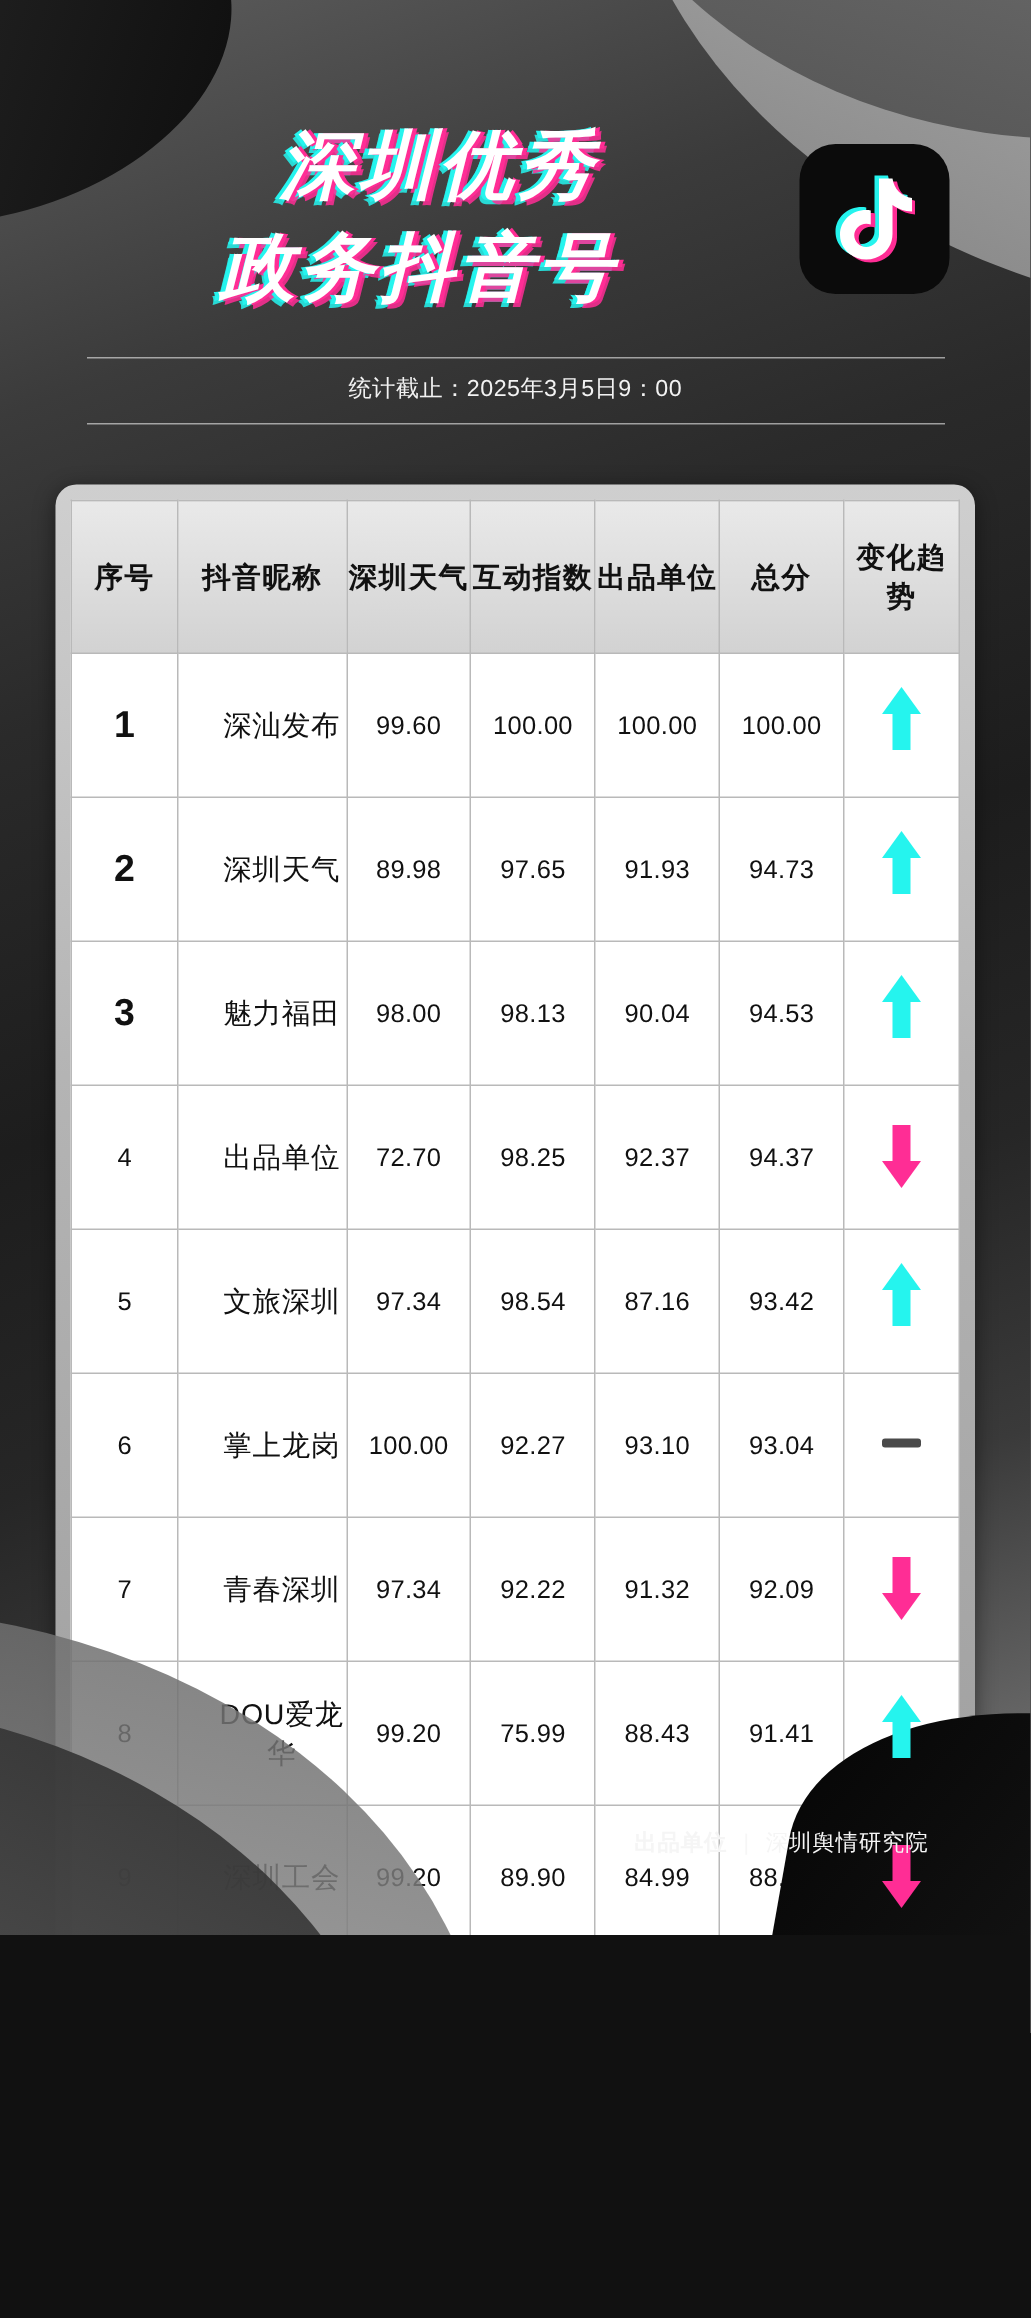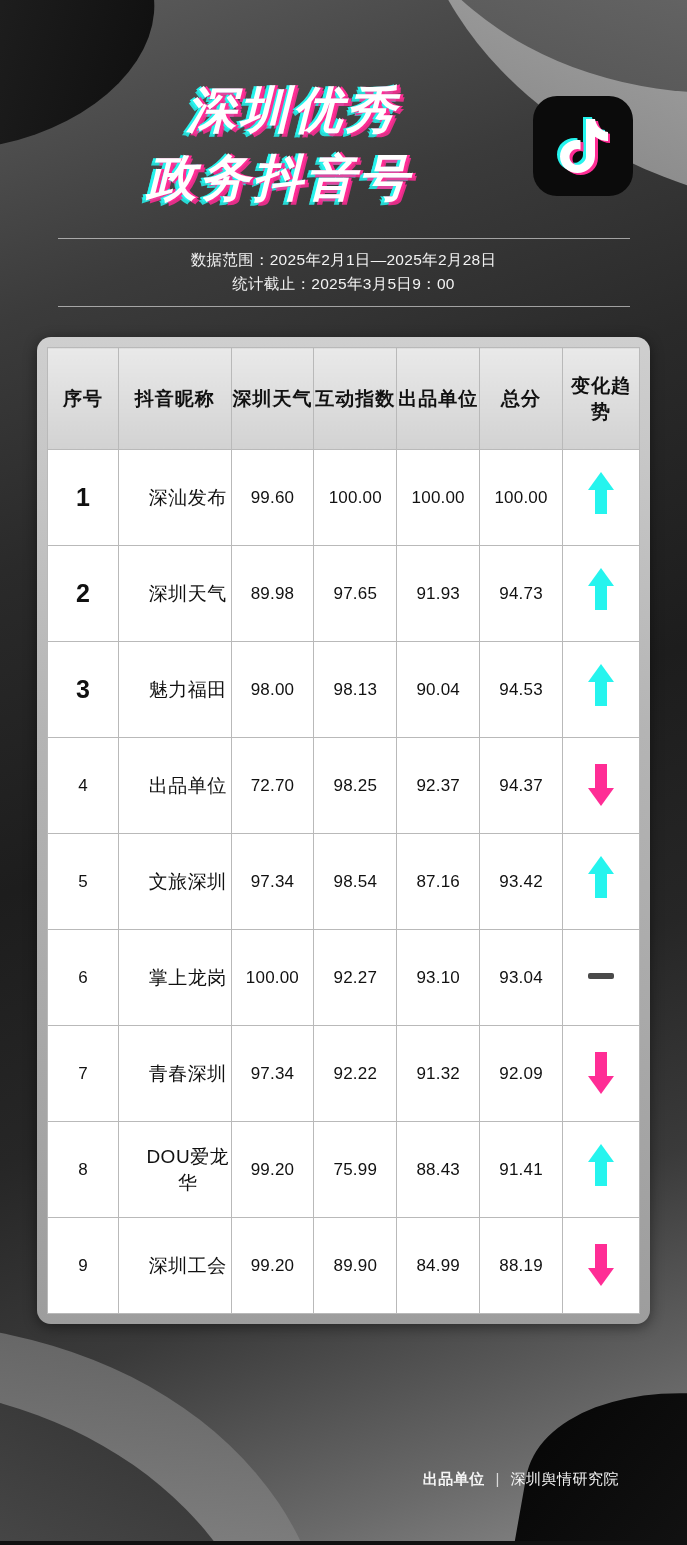--- a/index.html
+++ b/index.html
@@ -4,21 +4,21 @@
 <style>
   * { box-sizing: border-box; margin: 0; padding: 0; }
   html, body {
     width: 687px; height: 1545px;
     font-family: "Liberation Sans", sans-serif;
     background: #111;
     overflow: hidden;
   }
   .poster {
     position: relative;
-    width: 687px; height: 1541px;
+    width: 687px; height: 1290px;
     background:
       linear-gradient(160deg, #5d5d5d 0%, #3b3b3b 18%, #2a2a2a 32%, #1d1d1d 50%,
                       #262626 65%, #3a3a3a 78%, #6a6a6a 92%, #8a8a8a 100%);
     overflow: hidden;
   }
   
   .ribbon { position: absolute; pointer-events: none; }
   .ribbon-tr1 {
     top: -150px; right: -120px;
     width: 420px; height: 330px;
@@ -123,21 +123,21 @@
     padding: 9px 0 10px;
     text-align: center;
     color: #f2f2f2;
     font-size: 15.5px;
     line-height: 1.55;
     letter-spacing: .3px;
   }
 
   
   .card {
-    margin: 30px auto 0;
+    margin: 40px auto 0;
     width: 613px;
     background: linear-gradient(180deg, #cfcfcf, #b4b4b4 40%, #9d9d9d);
     border-radius: 14px;
     padding: 10px;
     box-shadow: 0 3px 14px rgba(0,0,0,.45);
   }
   table {
     width: 100%;
     border-collapse: collapse;
     background: #ffffff;
@@ -221,21 +221,20 @@
     <span class="tt-note">
       <svg width="54" height="60" viewBox="0 0 54 60" xmlns="http://www.w3.org/2000/svg">
         <path d="M30 3 h9 c1 7 6 12 13 13 v9 c-5 0-9-1.6-13-4.3 V40 c0 10-8 17-17.5 17 S4 50 4 40.5 S12 24 21.5 24 c1 0 2 .1 3 .3 v9.4 c-1-.4-2-.6-3-.6 c-4.4 0-8 3.5-8 7.8 s3.6 7.8 8 7.8 s8.5-3.8 8.5-8.3 Z" fill="#25f4ee" transform="translate(-3,-2)"></path>
         <path d="M30 3 h9 c1 7 6 12 13 13 v9 c-5 0-9-1.6-13-4.3 V40 c0 10-8 17-17.5 17 S4 50 4 40.5 S12 24 21.5 24 c1 0 2 .1 3 .3 v9.4 c-1-.4-2-.6-3-.6 c-4.4 0-8 3.5-8 7.8 s3.6 7.8 8 7.8 s8.5-3.8 8.5-8.3 Z" fill="#ff2d95" transform="translate(3,2)"></path>
         <path d="M30 3 h9 c1 7 6 12 13 13 v9 c-5 0-9-1.6-13-4.3 V40 c0 10-8 17-17.5 17 S4 50 4 40.5 S12 24 21.5 24 c1 0 2 .1 3 .3 v9.4 c-1-.4-2-.6-3-.6 c-4.4 0-8 3.5-8 7.8 s3.6 7.8 8 7.8 s8.5-3.8 8.5-8.3 Z" fill="#ffffff"></path>
       </svg>
     </span>
   </div>
 
   <div class="meta">
-    <div>数据范围：2025年2月1日—2025年2月28日</div>
     <div>统计截止：2025年3月5日9：00</div>
   </div>
 
   <div class="card">
     <table>
       <colgroup>
         <col class="c-rank">
           <col class="c-name">
           <col class="c-act">
         <col class="c-int">

